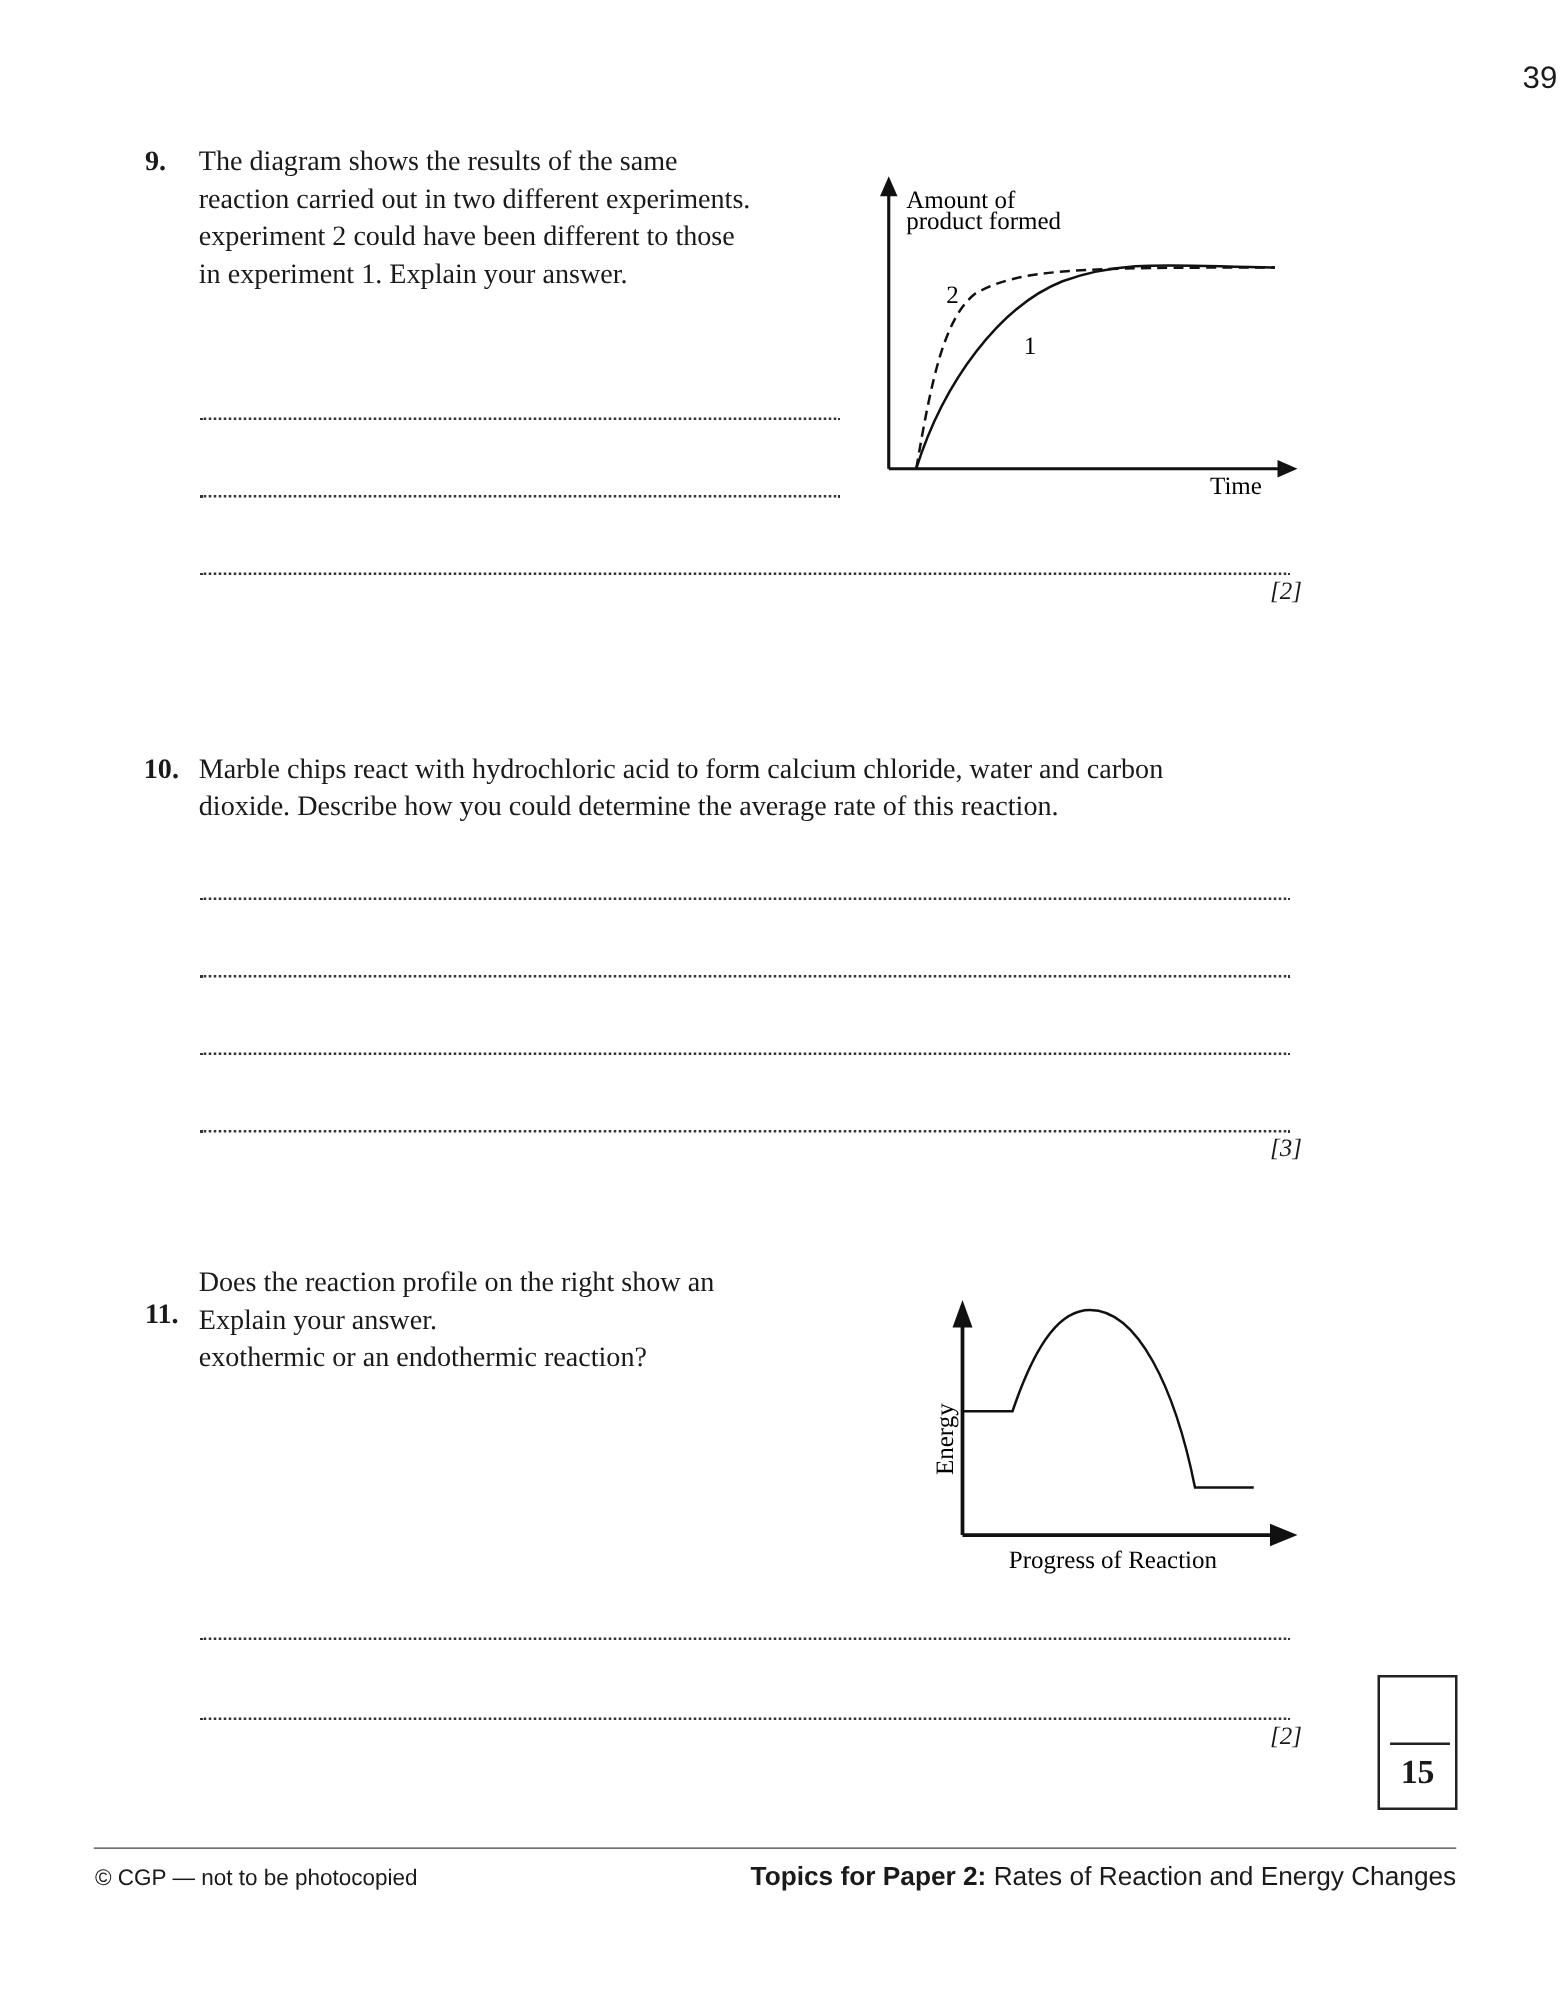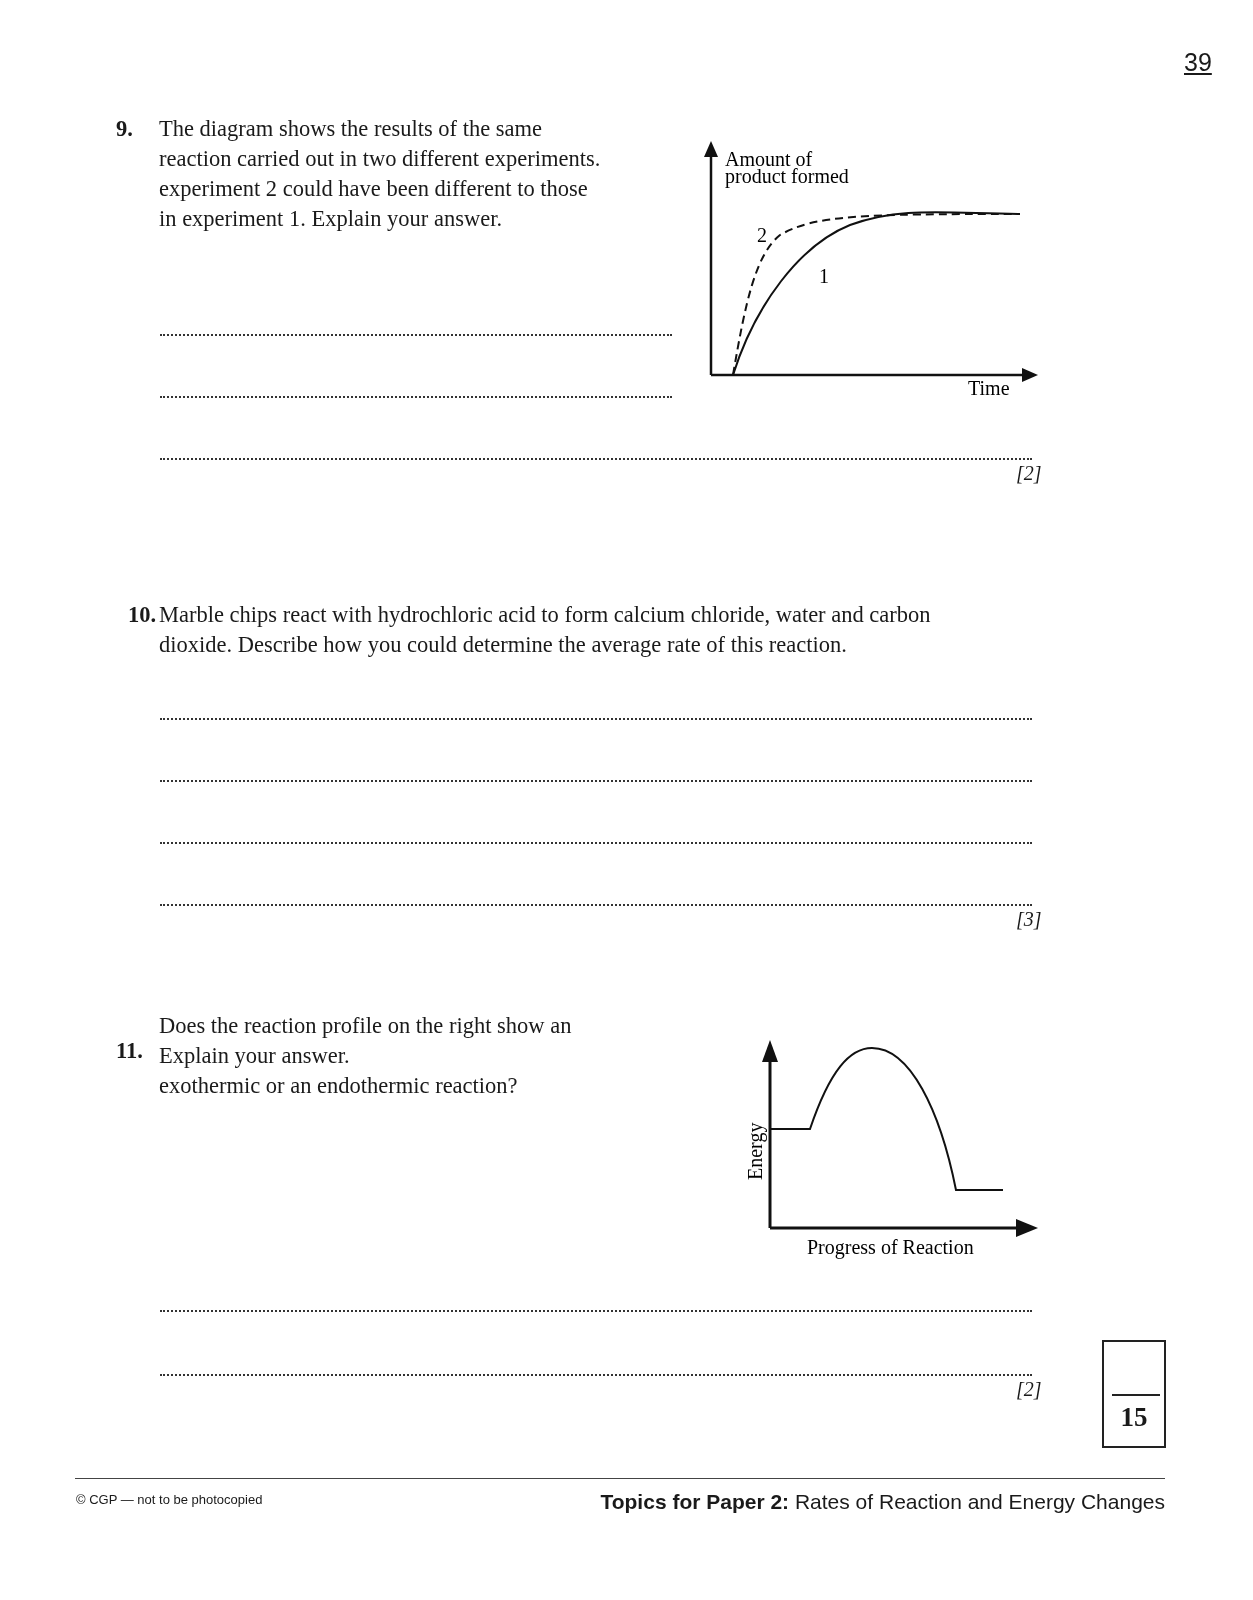--- a/index.html
+++ b/index.html
@@ -1,25 +1,25 @@
 <!DOCTYPE html>
 <html><head>
 <meta charset="utf-8">
 <style>
   html, body { margin:0; padding:0; background:#fff; }
   body { width:1253px; height:1600px; position:relative; overflow:hidden; color:#1a1a1a; font-family:"Liberation Serif", serif; }
   .abs { position:absolute; }
-  .pagenum { left:1184px; top:48px; font-family:"Liberation Sans", sans-serif; font-size:25px;text-decoration:underline; }
+  .pagenum { left:1218px; top:48px; font-family:"Liberation Sans", sans-serif; font-size:25px; }
   .qtext { font-size:22.5px; line-height:30px; }
   .qnum { font-weight:bold; }
   .dots { border-bottom:2px dotted #333; height:0; }
   .marks { font-style:italic; font-size:20px; }
   .lbl { font-size:20px; line-height:20px; }
   .footer-rule { left:75px; top:1478px; width:1090px; height:0; border-top:1.5px solid #444; }
-  .footer-left { left:76px; top:1492px; font-family:"Liberation Sans", sans-serif; font-size:13px; }
+  .footer-left { left:76px; top:1492px; font-family:"Liberation Sans", sans-serif; font-size:18px; }
   .footer-right { right:88px; top:1490px; font-family:"Liberation Sans", sans-serif; font-size:21px; }
   .footer-right b { font-weight:bold; }
   .scorebox { left:1102px; top:1340px; width:60px; height:104px; border:2px solid #222; }
   .scorebox .rule { position:absolute; left:8px; right:4px; top:52px; border-top:2px solid #222; }
   .scorebox .num { position:absolute; left:0; right:0; top:60px; text-align:center; font-weight:bold; font-size:27px; }
 </style>
 </head>
 <body>
 
 <div class="abs pagenum">39</div>
@@ -43,21 +43,21 @@
   <polygon points="322,233 338,240 322,247" fill="#111"></polygon>
   <path d="M33,240 C55,170 100,110 150,90 C200,72 240,78 320,79" fill="none" stroke="#111" stroke-width="2"></path>
   <path d="M33,240 C45,170 55,120 80,100 C115,80 160,79 320,79" fill="none" stroke="#111" stroke-width="2" stroke-dasharray="8,5"></path>
   <text x="25" y="31" class="lbl" font-family="Liberation Serif, serif" font-size="20">Amount of</text>
   <text x="25" y="48" class="lbl" font-family="Liberation Serif, serif" font-size="20">product formed</text>
   <text x="268" y="260" font-family="Liberation Serif, serif" font-size="20">Time</text>
   <text x="57" y="107" font-family="Liberation Serif, serif" font-size="20">2</text>
   <text x="119" y="148" font-family="Liberation Serif, serif" font-size="20">1</text>
 </svg>
 
-<div class="abs qtext qnum" style="left:128px;top:600px;">10.</div>
+<div class="abs qtext qnum" style="left:115px;top:600px;">10.</div>
 <div class="abs qtext" style="left:159px;top:600px;">
   <div>Marble chips react with hydrochloric acid to form calcium chloride, water and carbon</div>
   <div>dioxide.  Describe how you could determine the average rate of this reaction.</div>
 </div>
 <div class="abs dots" style="left:160px;top:718px;width:872px;"></div>
 <div class="abs dots" style="left:160px;top:780px;width:872px;"></div>
 <div class="abs dots" style="left:160px;top:842px;width:872px;"></div>
 <div class="abs dots" style="left:160px;top:904px;width:872px;"></div>
 <div class="abs marks" style="left:1016px;top:908px;">[3]</div>
 

